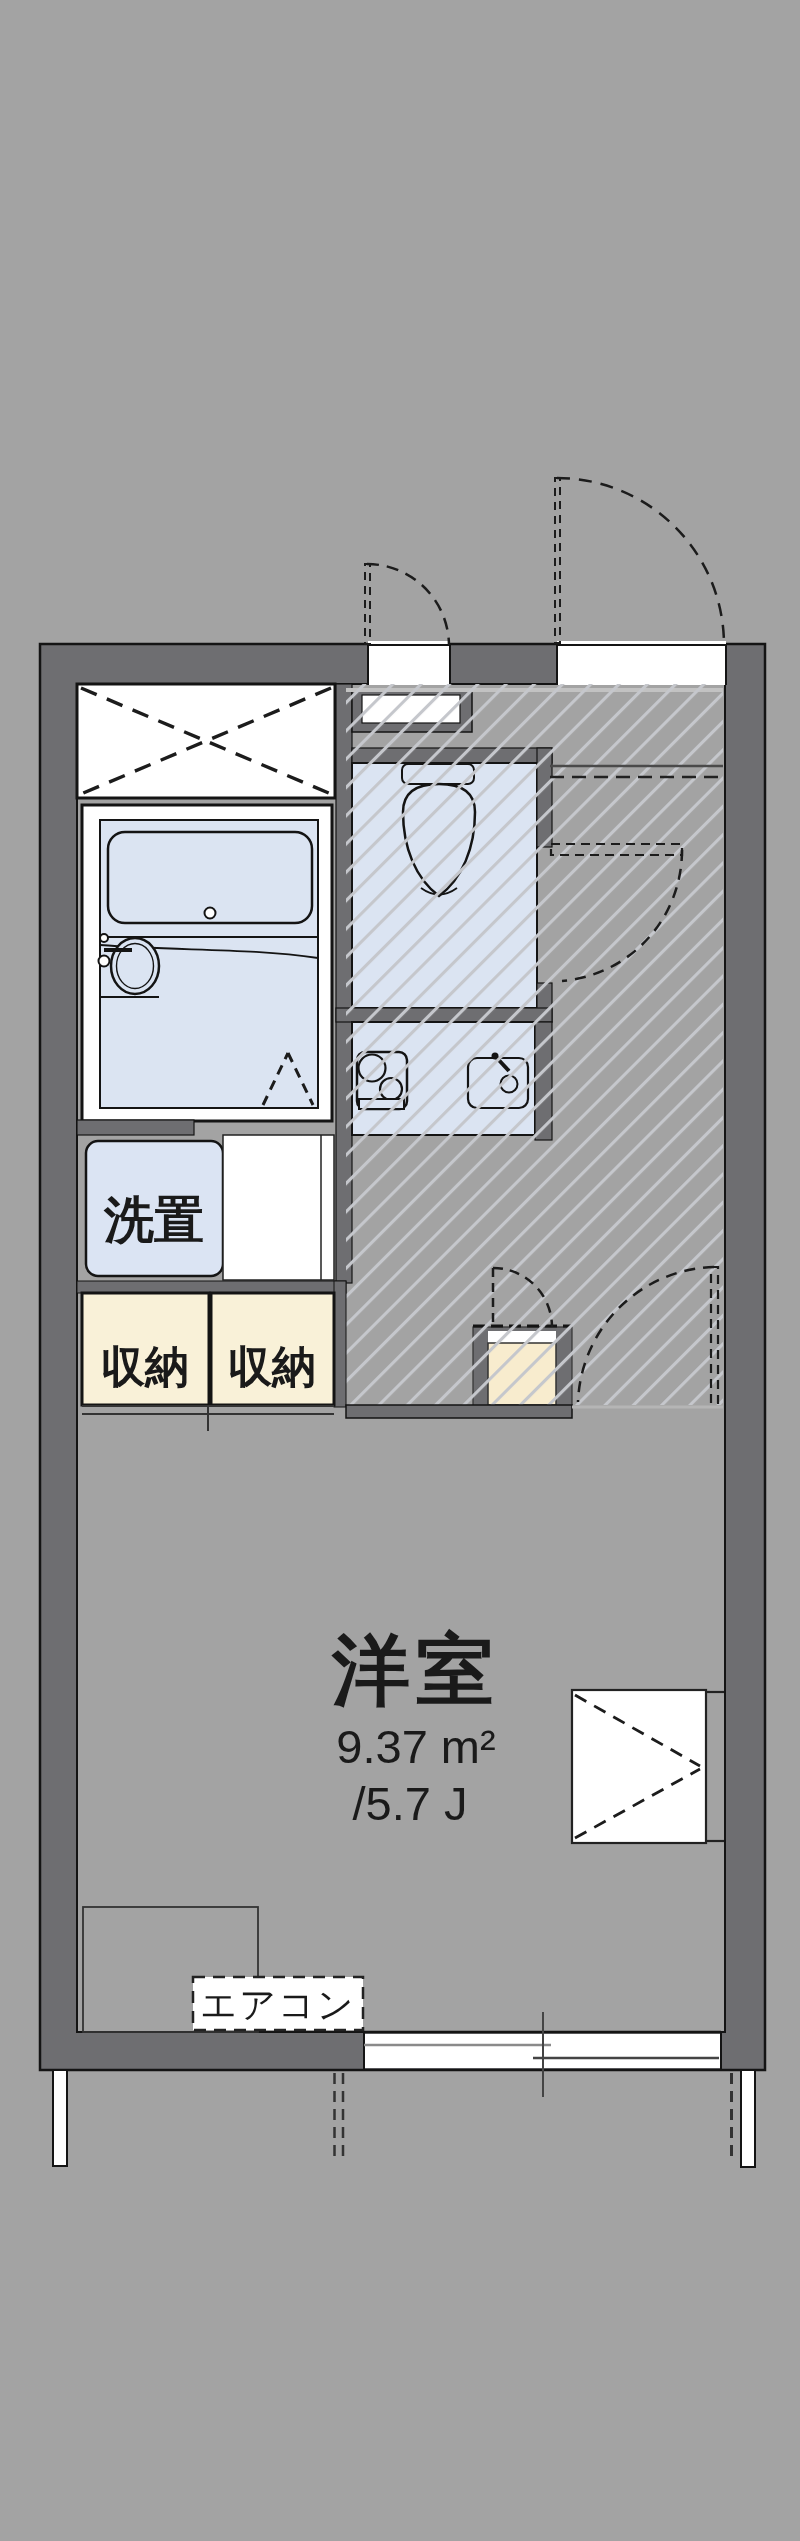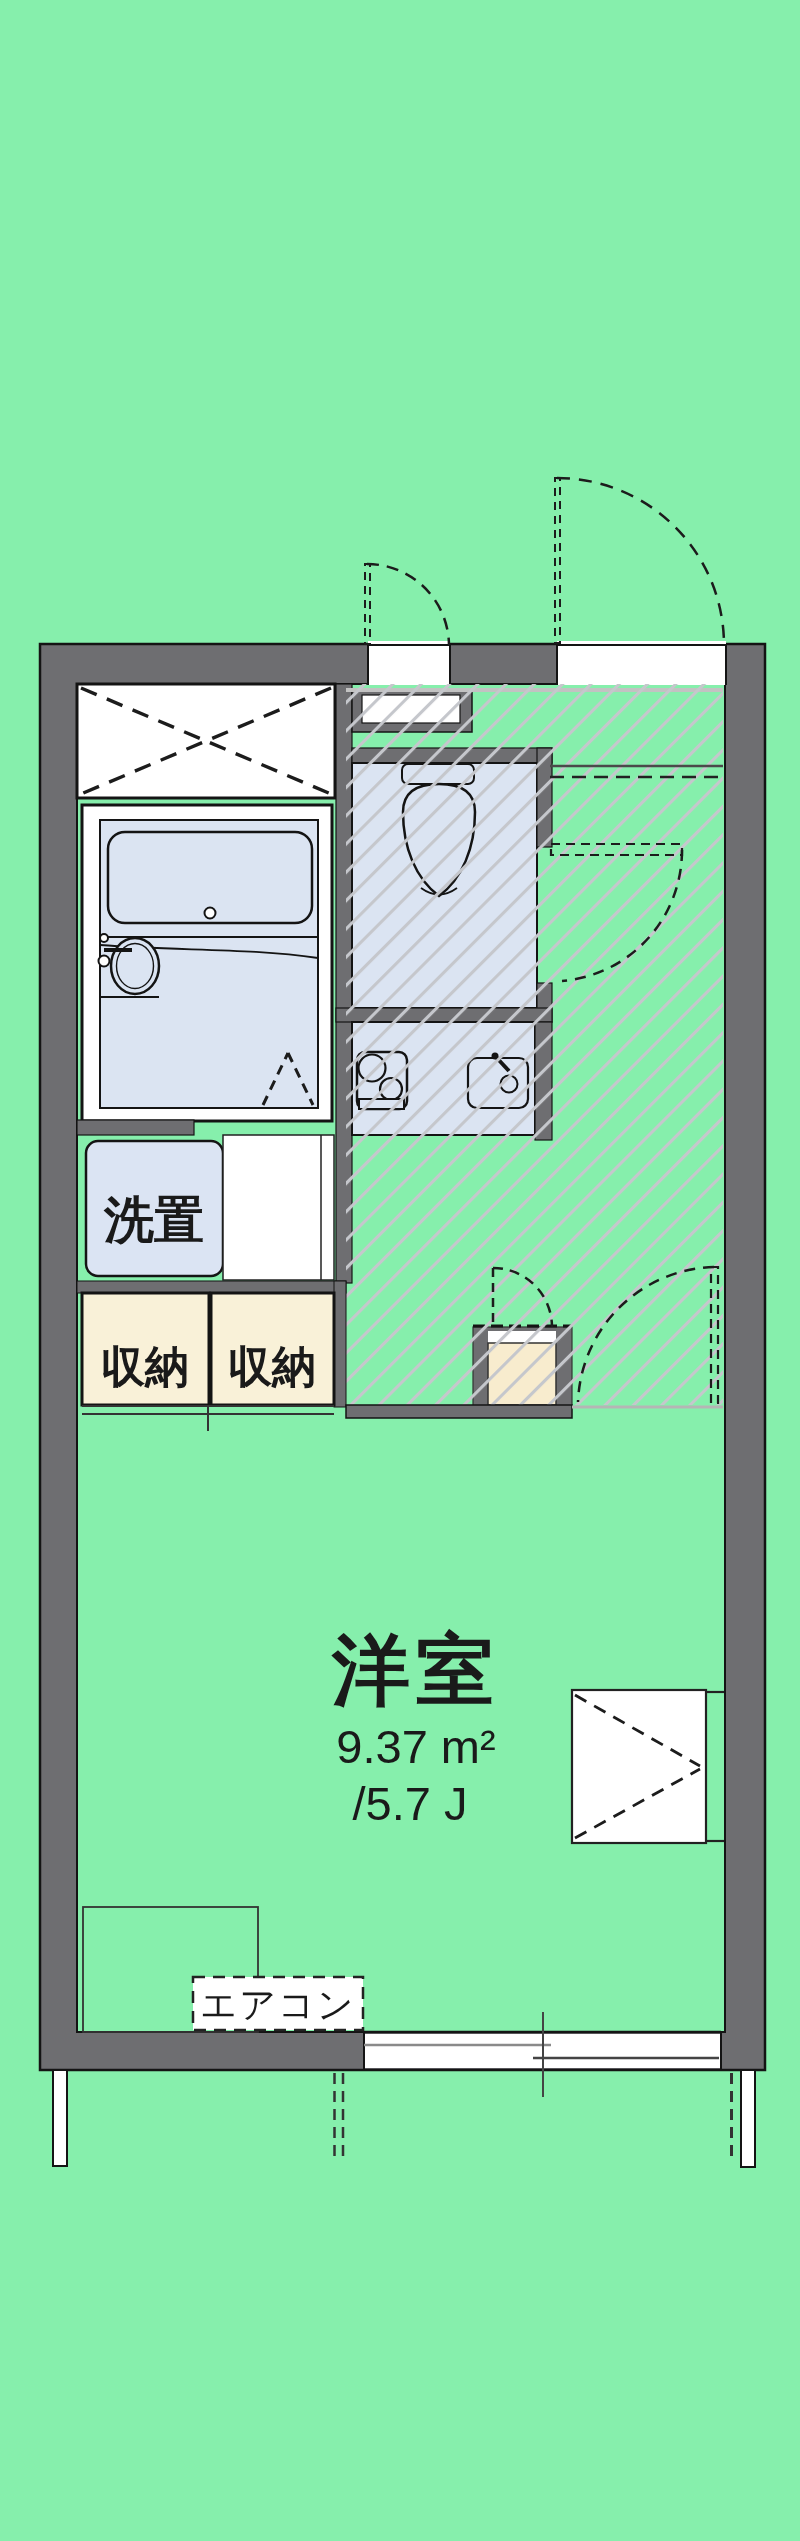--- a/index.html
+++ b/index.html
@@ -1,16 +1,16 @@
 <!DOCTYPE html>
 <html><head>
 <meta charset="utf-8">
 <style>
   html,body{margin:0;padding:0;background:#ffffff;}
-  .page{position:relative;width:800px;height:2541px;background:#86efac;overflow:hidden;
+  .page{position:relative;width:800px;height:2541px;background:#a3a3a3;overflow:hidden;
         font-family:"Liberation Sans","DejaVu Sans",sans-serif;}
   svg{position:absolute;left:0;top:0;}
   text{font-family:"Liberation Sans","DejaVu Sans",sans-serif;fill:#1a1a1a;}
   .room-title{font-size:78px;font-weight:600;letter-spacing:6px;}
   .room-area{font-size:47px;font-weight:400;}
   .box-label{font-size:50px;font-weight:600;}
   .storage-label{font-size:44px;font-weight:600;}
   .ac-label{font-size:36px;font-weight:500;letter-spacing:2px;}
 </style>
 </head>

